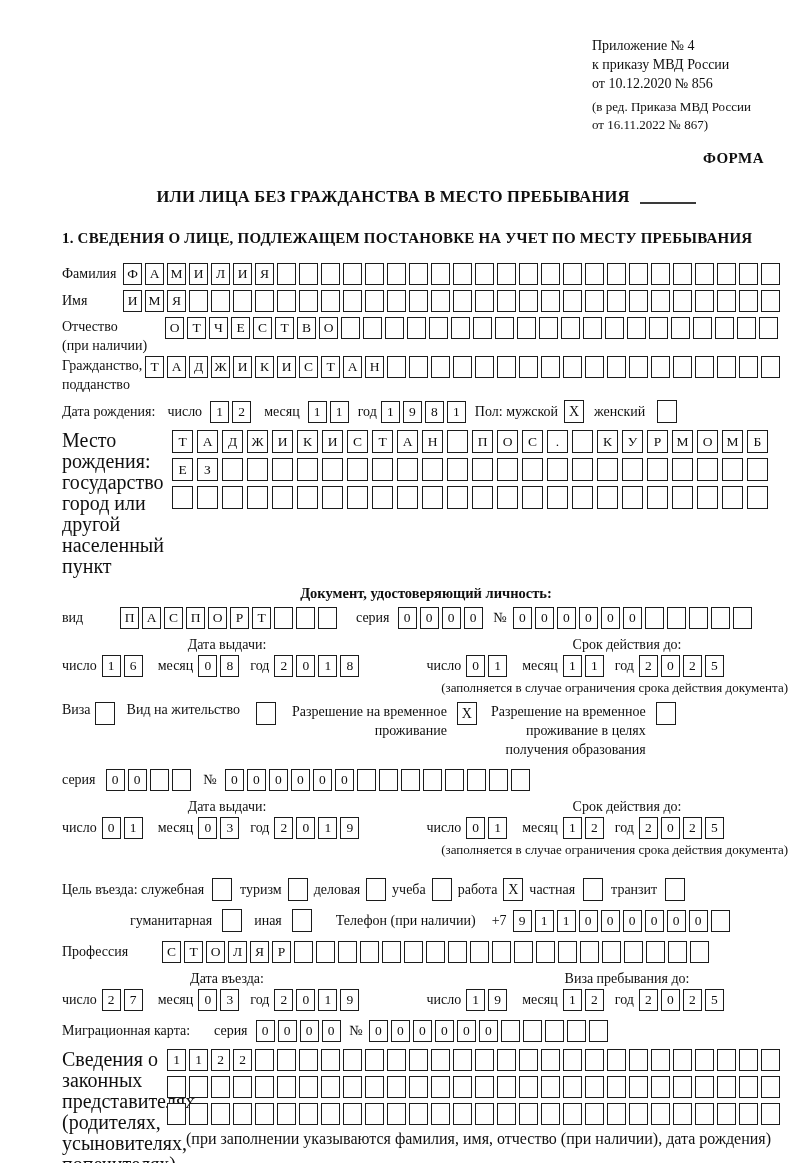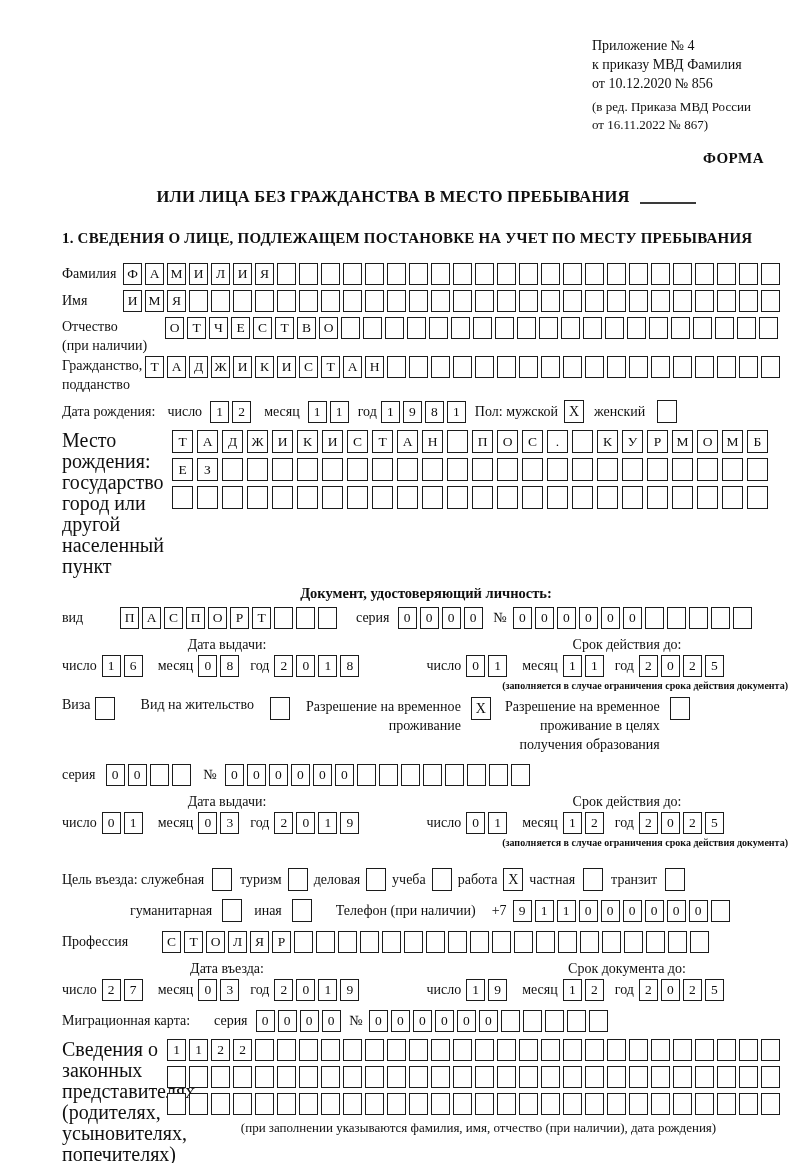--- a/index.html
+++ b/index.html
@@ -21,21 +21,21 @@
   .row{display:flex;align-items:center;flex-wrap:nowrap;}
   .lbl{font-size:14px;flex:none;white-space:nowrap;}
   .cells{display:inline-flex;flex:none;}
   .cell{box-sizing:border-box;width:19px;height:22px;border:1.6px solid #1c1c1c;margin-right:3px;
         display:inline-flex;align-items:center;justify-content:center;font-size:13.5px;flex:none;background:#fff;}
   .cellw{box-sizing:border-box;width:21px;height:23px;border:1.6px solid #1c1c1c;margin-right:4px;
         display:inline-flex;align-items:center;justify-content:center;font-size:13.5px;flex:none;background:#fff;}
   .checkbox{box-sizing:border-box;width:20px;height:23px;border:1.6px solid #1c1c1c;display:inline-flex;
         align-items:center;justify-content:center;font-size:14px;flex:none;background:#fff;}
   .ml4{margin-left:4px}.ml6{margin-left:6px}.ml8{margin-left:8px}.ml10{margin-left:10px}
-  .ml12{margin-left:12px}.ml14{margin-left:14px}.ml16{margin-left:16px}.ml20{margin-left:26px}.ml24{margin-left:24px}
+  .ml12{margin-left:12px}.ml14{margin-left:14px}.ml16{margin-left:16px}.ml20{margin-left:12px}.ml24{margin-left:24px}
 
   .wlab-s{width:61px;flex:none;}      
   .wlab-p{width:103px;flex:none;}     
   .wlab-c{width:83px;flex:none;}      
 
   .two-line{display:flex;flex-direction:column;line-height:19px;flex:none;font-size:14px;}
 
   
   .blockflex{display:flex;align-items:flex-start;}
   .labcol{flex:none;font-size:20px;line-height:21px;}
@@ -46,39 +46,39 @@
   
   .dates{margin-top:8px;}
   .dates-titles{display:flex;font-size:14px;}
   .dt-l{width:330px;text-align:center;flex:none;}
   .dt-r{width:330px;text-align:center;flex:none;margin-left:70px;}
   .dates-fields{display:flex;align-items:center;margin-top:2px;}
   .dfield{display:inline-flex;align-items:center;flex:none;}
   .dfield .lbl{margin-right:5px;}
   .dfield .cells{margin-right:0;}
   .df-r{margin-left:64px;}
-  .note-right{font-size:10px;text-align:right;margin-top:3px;margin-right:2px;font-weight:bold;}
+  .note-right{font-size:13px;text-align:right;margin-top:3px;margin-right:2px;}
 
   .plain{font-size:14.5px;line-height:21px;margin-top:8px;}
 
   .visa-row{display:flex;align-items:flex-start;margin-top:6px;}
   .vitem{display:inline-flex;align-items:flex-start;}
   .vlines{display:inline-flex;flex-direction:column;text-align:right;font-size:14px;line-height:19px;flex:none;}
 
   .purpose{margin-top:20px;}
-  .rep-note{font-size:13px;text-align:center;margin-top:4px;}
+  .rep-note{font-size:16px;text-align:center;margin-top:4px;}
 </style>
 </head>
 <body>
 
 <div class="page">
 
   <div class="appendix">
     <div>Приложение № 4</div>
-    <div>к приказу МВД Фамилия</div>
+    <div>к приказу МВД России</div>
     <div>от 10.12.2020 № 856</div>
     <div class="edition">
       <div>(в ред. Приказа МВД России</div>
       <div>от 16.11.2022 № 867)</div>
     </div>
   </div>
   <div class="forma">ФОРМА</div>
 
   <div class="title">
     <div><span>ИЛИ ЛИЦА БЕЗ ГРАЖДАНСТВА В МЕСТО ПРЕБЫВАНИЯ</span><span class="blank-line"></span></div>
@@ -600,21 +600,21 @@
         <span class="cell"></span>
         <span class="cell"></span>
         <span class="cell"></span>
         <span class="cell"></span>
       </span>
   </div>
 
   <div class="dates">
     <div class="dates-titles">
       <span class="dt-l">Дата въезда:</span>
-      <span class="dt-r">Срок документа до:</span>
+      <span class="dt-r">Виза пребывания до:</span>
     </div>
     <div class="dates-fields">
       <span class="dfield">
         <span class="lbl">число</span>
           <span class="cells">
             <span class="cell">2</span>
             <span class="cell">7</span>
           </span>
         <span class="lbl ml12">месяц</span>
           <span class="cells">

